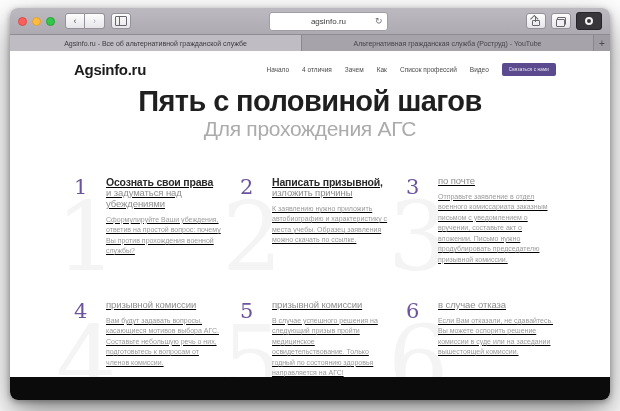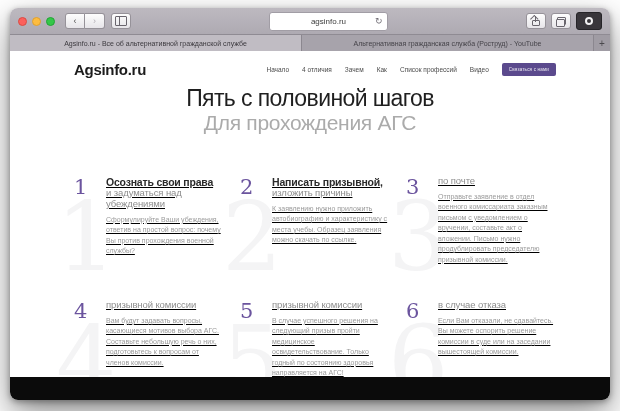--- a/index.html
+++ b/index.html
@@ -79,21 +79,21 @@
     padding:10px 54px 4px 64px;
   }
   .logo{font-size:15px;font-weight:700;color:#1c1c1c;letter-spacing:-.3px;}
   .site-nav{display:flex;align-items:center;gap:13px;}
   .nav-link{font-size:6.5px;color:#4a4a4a;}
   .cta-btn{
     background:#5b4a8d;color:#efeef4;font-size:4.5px;
     padding:4px 7px;border-radius:2px;letter-spacing:.2px;white-space:nowrap;
   }
   .hero{text-align:center;margin-top:4px;position:relative;z-index:2;}
-  .hero-title{font-size:23px;font-weight:400;color:#1f1f1f;letter-spacing:-.6px;line-height:1.05;}
+  .hero-title{font-size:29px;font-weight:700;color:#1f1f1f;letter-spacing:-.6px;line-height:1.05;}
   .hero-sub{font-size:21px;color:#ababab;font-weight:400;letter-spacing:-.3px;line-height:1.1;margin-top:1px;}
   .steps{
     position:absolute;left:64px;right:56px;top:125px;bottom:0;
     display:grid;grid-template-columns:1fr 1fr 1fr;grid-template-rows:124px auto;
     column-gap:18px;z-index:1;
   }
   .step{position:relative;display:flex;gap:10px;}
   .step-watermark{
     position:absolute;left:-18px;top:14px;
     font-family:"DejaVu Serif", serif;font-weight:400;

